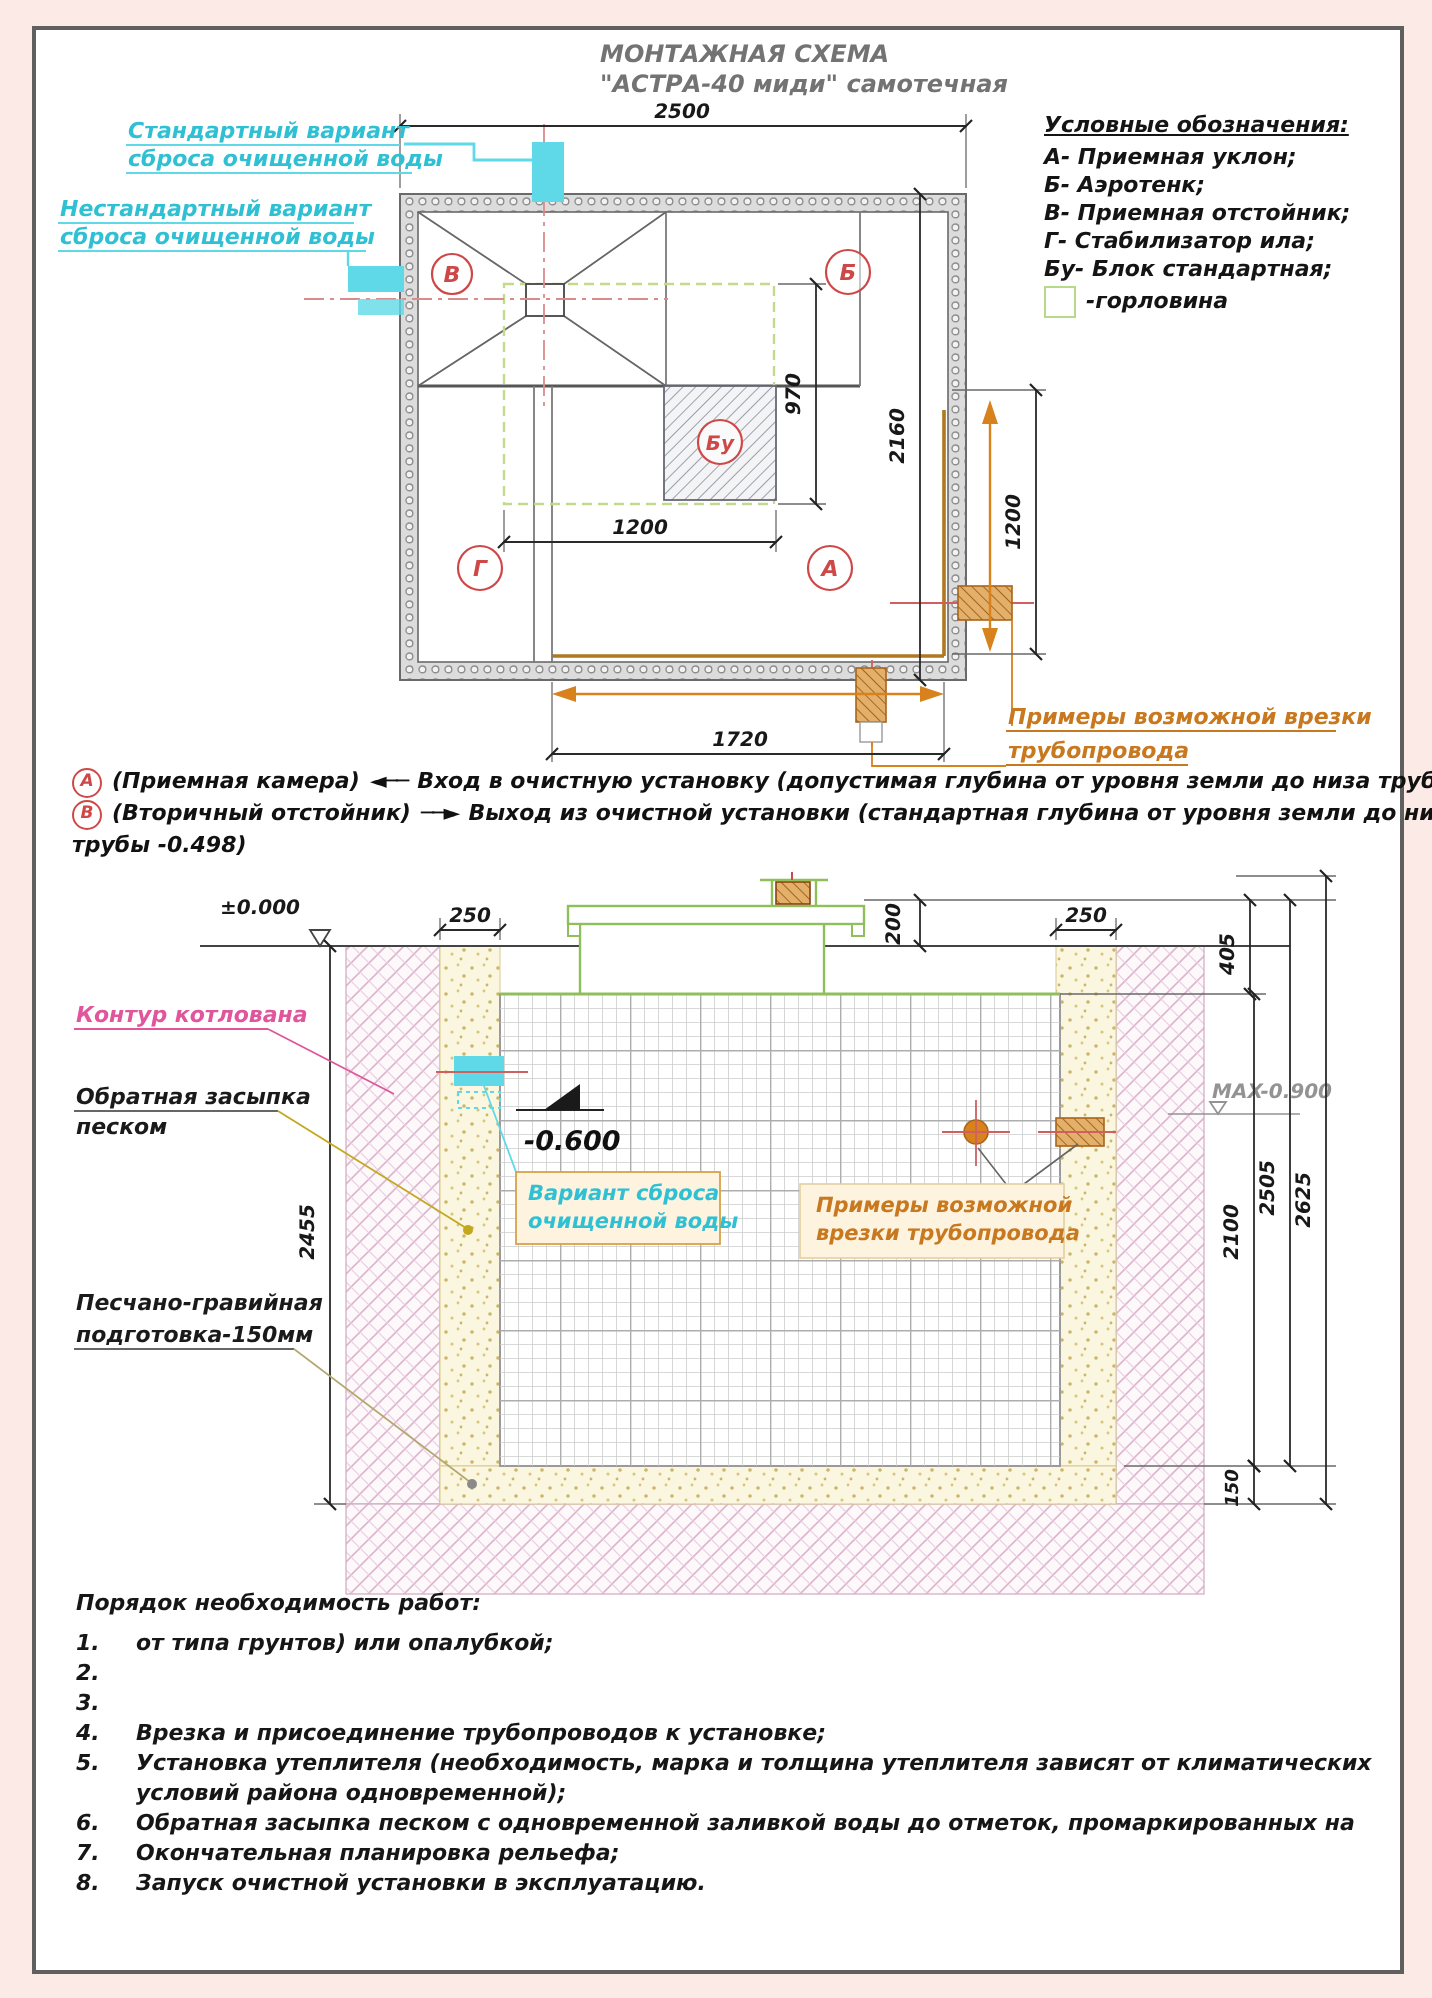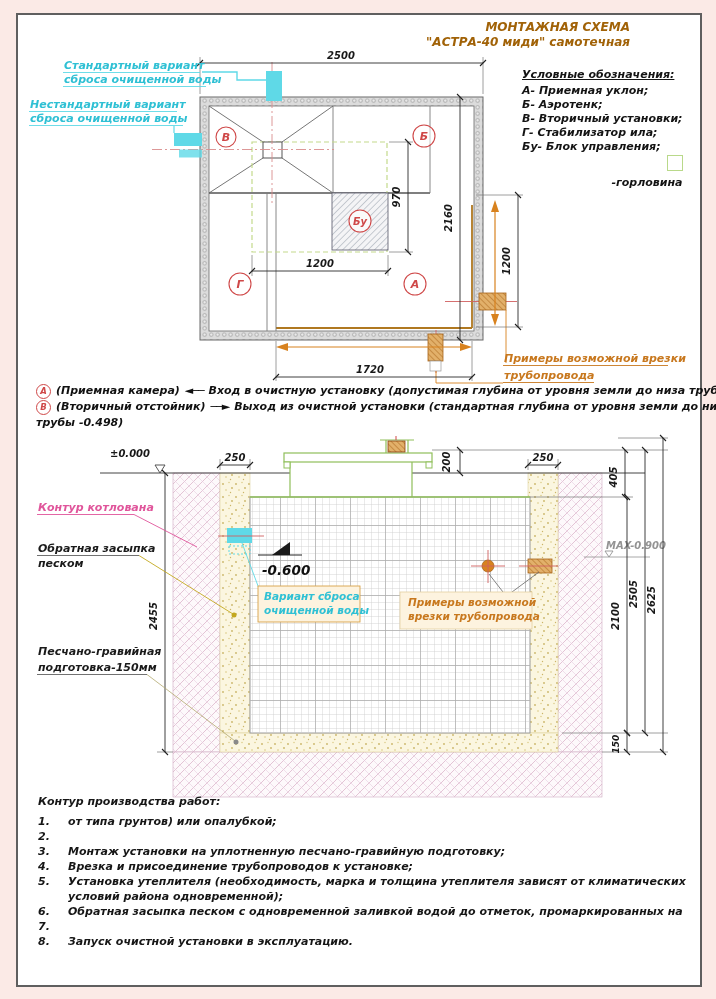--- a/index.html
+++ b/index.html
@@ -20,26 +20,26 @@
   .bt{font:italic bold 11px "DejaVu Sans",sans-serif;fill:#1a1a1a}
   .gt{font:italic bold 10px "DejaVu Sans",sans-serif;fill:#939393}
   .rl{font:italic bold 11px "DejaVu Sans",sans-serif;fill:#cf4848;text-anchor:middle}
   .rls{font:italic bold 10px "DejaVu Sans",sans-serif;fill:#cf4848;text-anchor:middle}
   .mid{text-anchor:middle}
   .dim{stroke:#2a2a2a;stroke-width:0.9;fill:none;marker-start:url(#tk);marker-end:url(#tk)}
   .ext{stroke:#6a6a6a;stroke-width:0.65;fill:none}
   .cl{stroke:#d98c8c;stroke-width:0.9;fill:none;stroke-dasharray:10 3 2 3}
   .cl2{stroke:#d06060;stroke-width:0.9;fill:none}
   
-  .titleblock{position:absolute;left:300px;top:20px;width:330px;text-align:right;
-              font:italic bold 12px "DejaVu Sans",sans-serif;color:#a16207;line-height:15px;}
-  .legend{position:absolute;left:522px;top:68px;font:italic bold 11px "DejaVu Sans",sans-serif;
+  .titleblock{position:absolute;left:300px;top:20px;width:330px;text-align:left;
+              font:italic bold 12px "DejaVu Sans",sans-serif;color:#737373;line-height:15px;}
+  .legend{position:absolute;left:522px;top:56px;font:italic bold 11px "DejaVu Sans",sans-serif;
           color:#141414;line-height:14px;}
   .legend-title{text-decoration:underline;margin-bottom:2px;}
-  .gorl-row{display:flex;align-items:flex-end;gap:5px;margin-top:1px;flex-direction:column;}
+  .gorl-row{display:flex;align-items:center;gap:5px;margin-top:1px;}
   .gorl-sq{width:14px;height:14px;border:1.5px solid #b9d98a;flex:none;}
   .notes{position:absolute;left:36px;top:383px;width:668px;
          font:italic bold 11px "DejaVu Sans",sans-serif;color:#111;}
   .note-l1{display:flex;align-items:center;gap:5px;line-height:16px;white-space:nowrap;}
   .note-l2{line-height:16px;margin-bottom:1px;}
   .badge{width:13px;height:13px;border:1.2px solid #cf4848;border-radius:50%;color:#cf4848;
          font:italic bold 8.5px "DejaVu Sans",sans-serif;display:flex;align-items:center;
          justify-content:center;flex:none;}
   .arr{letter-spacing:-1px;color:#111;}
   .worklist{position:absolute;left:38px;top:794px;width:662px;
@@ -284,23 +284,23 @@
 
   <div class="titleblock">
     <div>МОНТАЖНАЯ СХЕМА</div>
     <div>"АСТРА-40 миди" самотечная</div>
   </div>
 
   <div class="legend">
     <div class="legend-title">Условные обозначения:</div>
     <div>А- Приемная уклон;</div>
     <div>Б- Аэротенк;</div>
-    <div>В- Вторичный установки;</div>
+    <div>В- Приемная отстойник;</div>
     <div>Г- Стабилизатор ила;</div>
-    <div>Бу- Блок управления;</div>
+    <div>Бу- Блок стандартная;</div>
     <div class="gorl-row">
       <span class="gorl-sq"></span>
       <span>-горловина</span>
     </div>
   </div>
 
   <div class="notes">
     <div class="note-l1">
       <span class="badge">А</span>
       <span>(Приемная камера)</span>
@@ -310,59 +310,59 @@
     <div class="note-l1">
       <span class="badge">В</span>
       <span>(Вторичный отстойник)</span>
       <span class="arr">──►</span>
       <span>Выход из очистной установки (стандартная глубина от уровня земли до низа</span>
     </div>
     <div class="note-l2">трубы -0.498)</div>
   </div>
 
   <div class="worklist">
-    <div class="wl-title">Контур производства работ:</div>
+    <div class="wl-title">Порядок необходимость работ:</div>
     <div class="wl-item">
       <span class="wl-num">1.</span>
       <span>
           <span class="wl-line">от типа грунтов) или опалубкой;</span>
         </span>
     </div>
     <div class="wl-item">
       <span class="wl-num">2.</span>
     </div>
     <div class="wl-item">
       <span class="wl-num">3.</span>
-      <span>
-          <span class="wl-line">Монтаж установки на уплотненную песчано-гравийную подготовку;</span>
-          <span class="wl-line"></span>
-        </span>
     </div>
     <div class="wl-item">
       <span class="wl-num">4.</span>
       <span>
           <span class="wl-line">Врезка и присоединение трубопроводов к установке;</span>
           <span class="wl-line"></span>
         </span>
     </div>
     <div class="wl-item">
       <span class="wl-num">5.</span>
       <span>
           <span class="wl-line">Установка утеплителя (необходимость, марка и толщина утеплителя зависят от климатических</span>
           <span class="wl-line">условий района одновременной);</span>
         </span>
     </div>
     <div class="wl-item">
       <span class="wl-num">6.</span>
       <span>
-          <span class="wl-line">Обратная засыпка песком с одновременной заливкой водой до отметок, промаркированных на</span>
+          <span class="wl-line">Обратная засыпка песком с одновременной заливкой воды до отметок, промаркированных на</span>
         </span>
     </div>
     <div class="wl-item">
       <span class="wl-num">7.</span>
+      <span>
+          <span class="wl-line">Окончательная планировка рельефа;</span>
+          <span class="wl-line"></span>
+        </span>
     </div>
     <div class="wl-item">
       <span class="wl-num">8.</span>
       <span>
           <span class="wl-line">Запуск очистной установки в эксплуатацию.</span>
           <span class="wl-line"></span>
         </span>
     </div>
   </div>
 </div>

